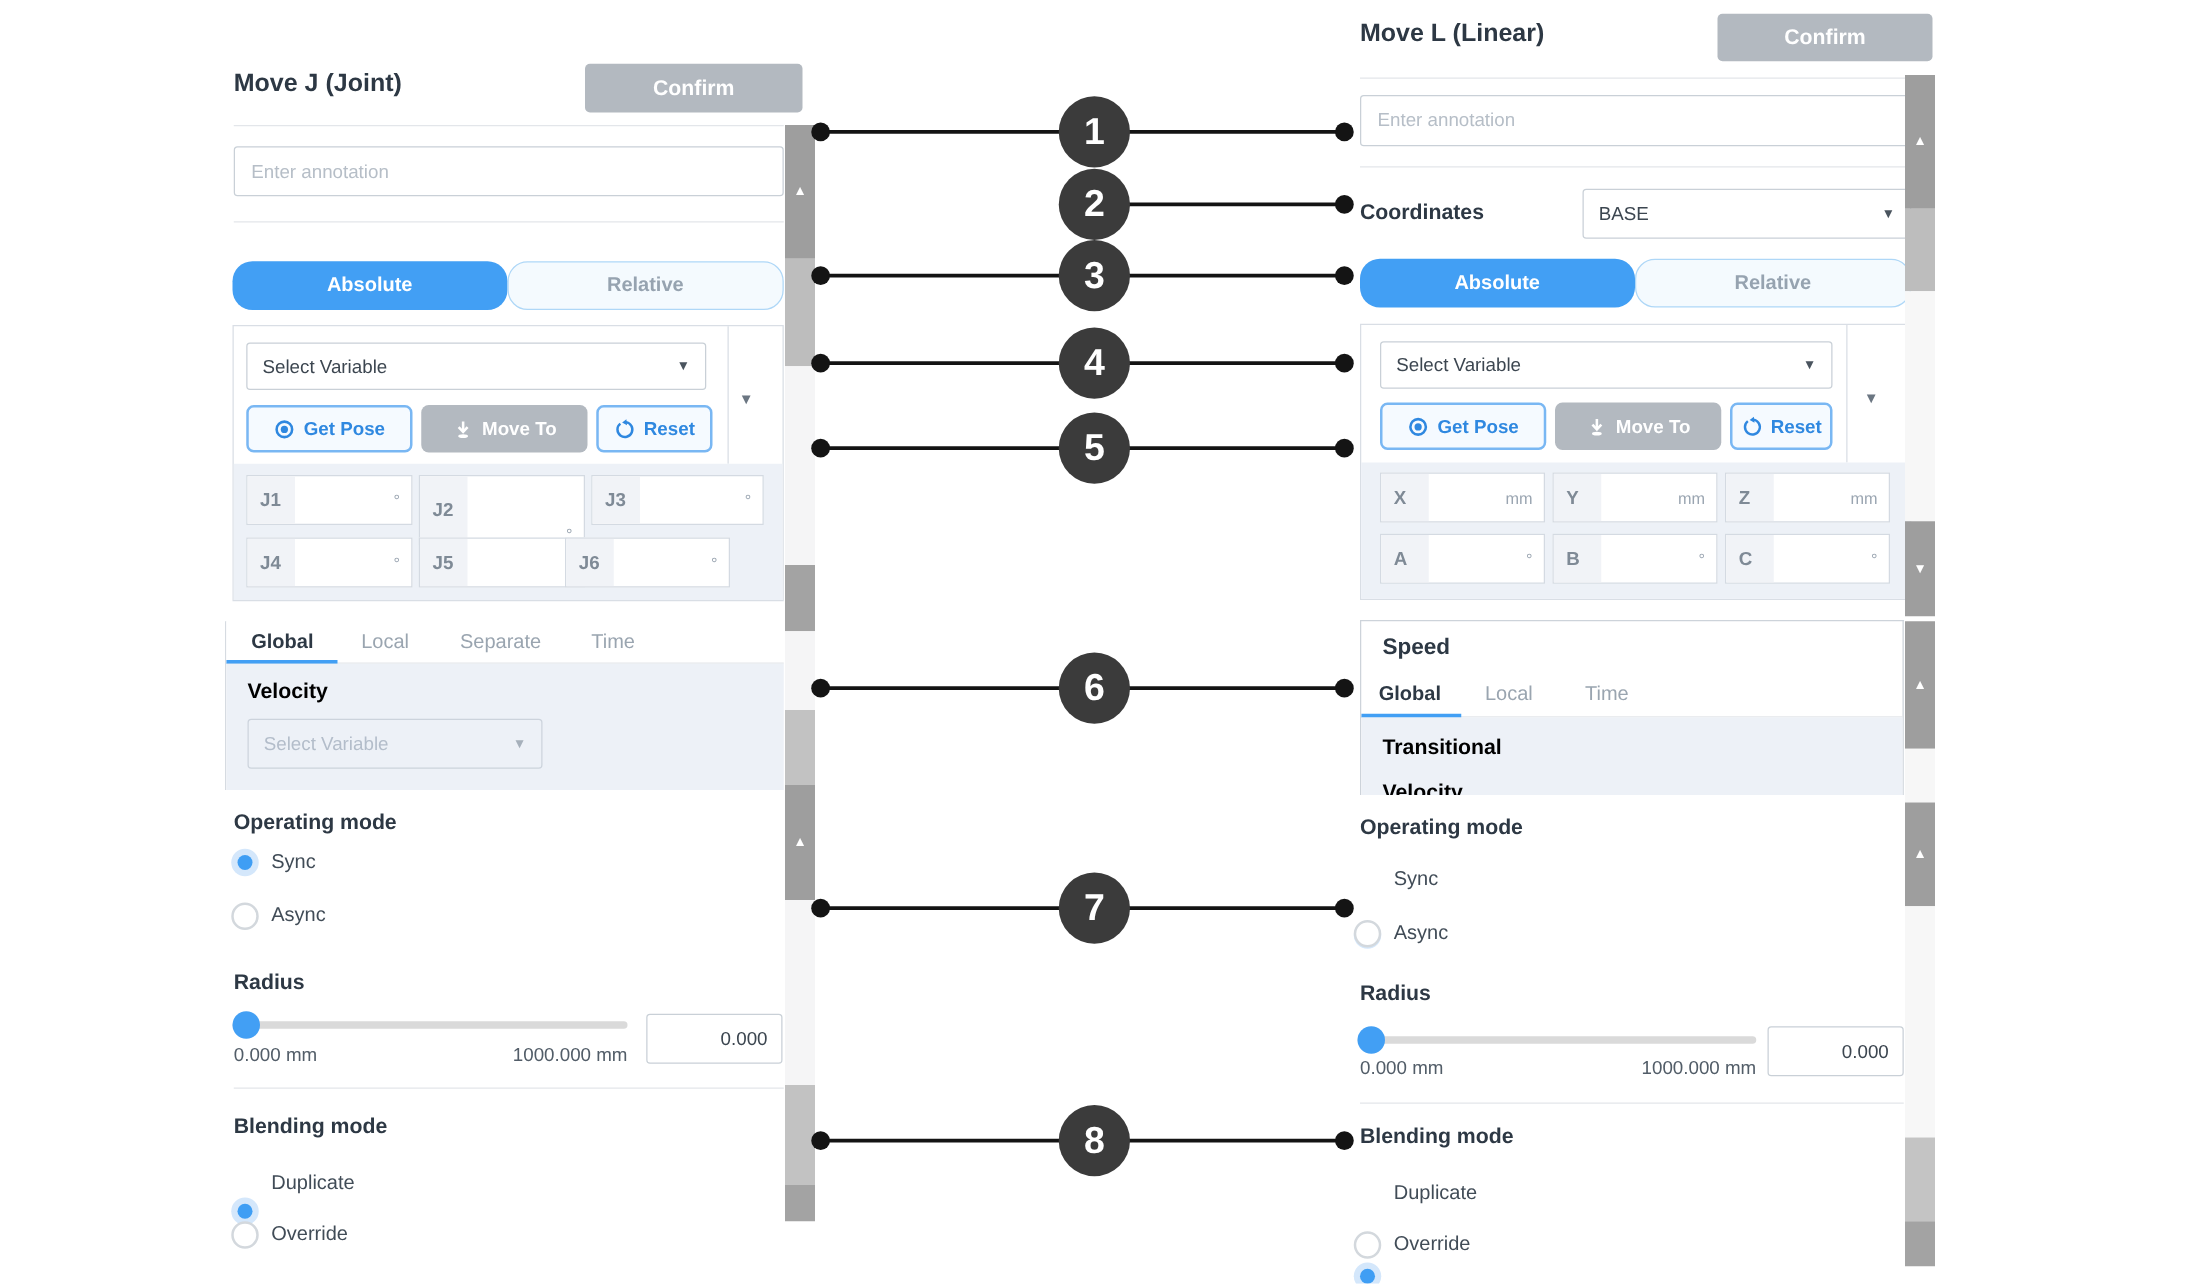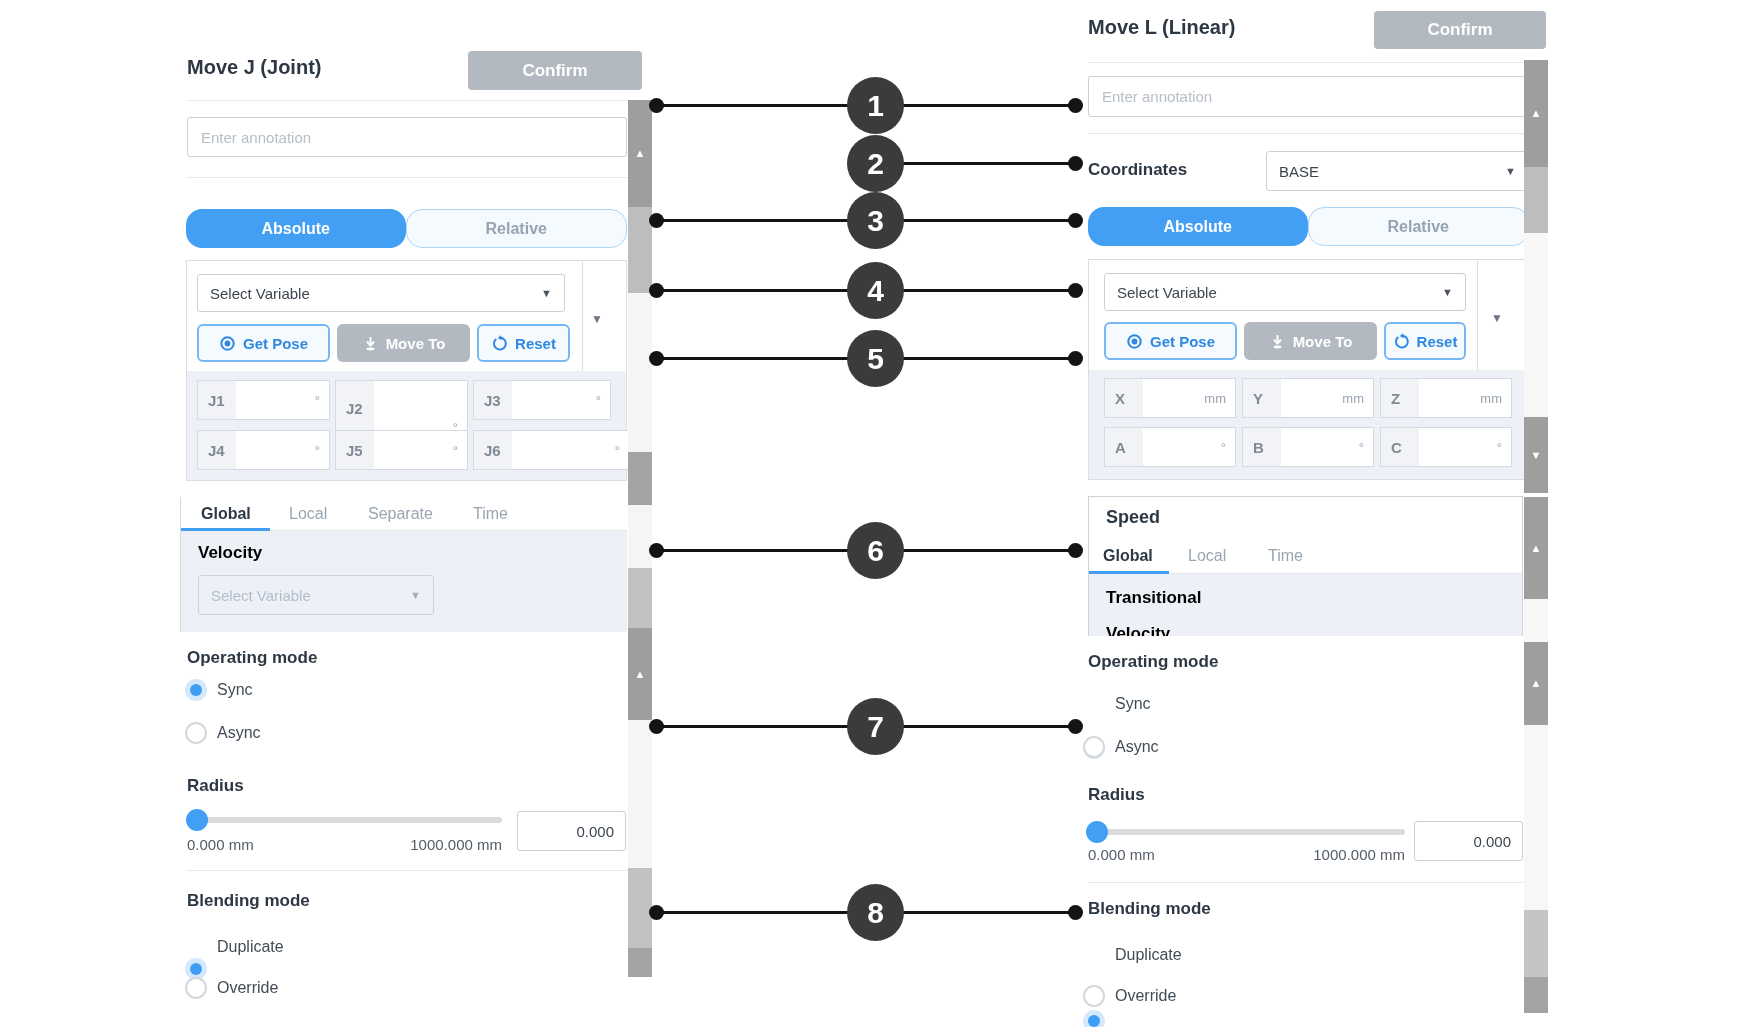--- a/index.html
+++ b/index.html
@@ -125,21 +125,21 @@
     <span class="funit">°</span>
   </div>
   <div class="abs pfield" style="left:197px;top:430px;width:133px;height:40px;">
     <span class="flabel">J4</span>
     <span class="funit">°</span>
   </div>
   <div class="abs pfield" style="left:335px;top:430px;width:133px;height:40px;">
     <span class="flabel">J5</span>
     <span class="funit">°</span>
   </div>
-  <div class="abs pfield" style="left:473px;top:430px;width:157px;height:40px;">
+  <div class="abs pfield" style="left:452px;top:430px;width:132px;height:40px;">
     <span class="flabel">J6</span>
     <span class="funit">°</span>
   </div>
 
   <div class="abs" style="left:180px;top:497px;width:447px;height:135px;border-left:1px solid #d6dbe1;overflow:hidden;">
     <div class="abs" style="left:0;top:0;width:447px;height:34px;border-bottom:1px solid #e3e6ea;background:#fff;"></div>
     <span class="tabtxt tab-on" style="left:20px;">Global</span>
     <span class="tabtxt tab-off" style="left:108px;">Local</span>
     <span class="tabtxt tab-off" style="left:187px;">Separate</span>
     <span class="tabtxt tab-off" style="left:292px;">Time</span>

